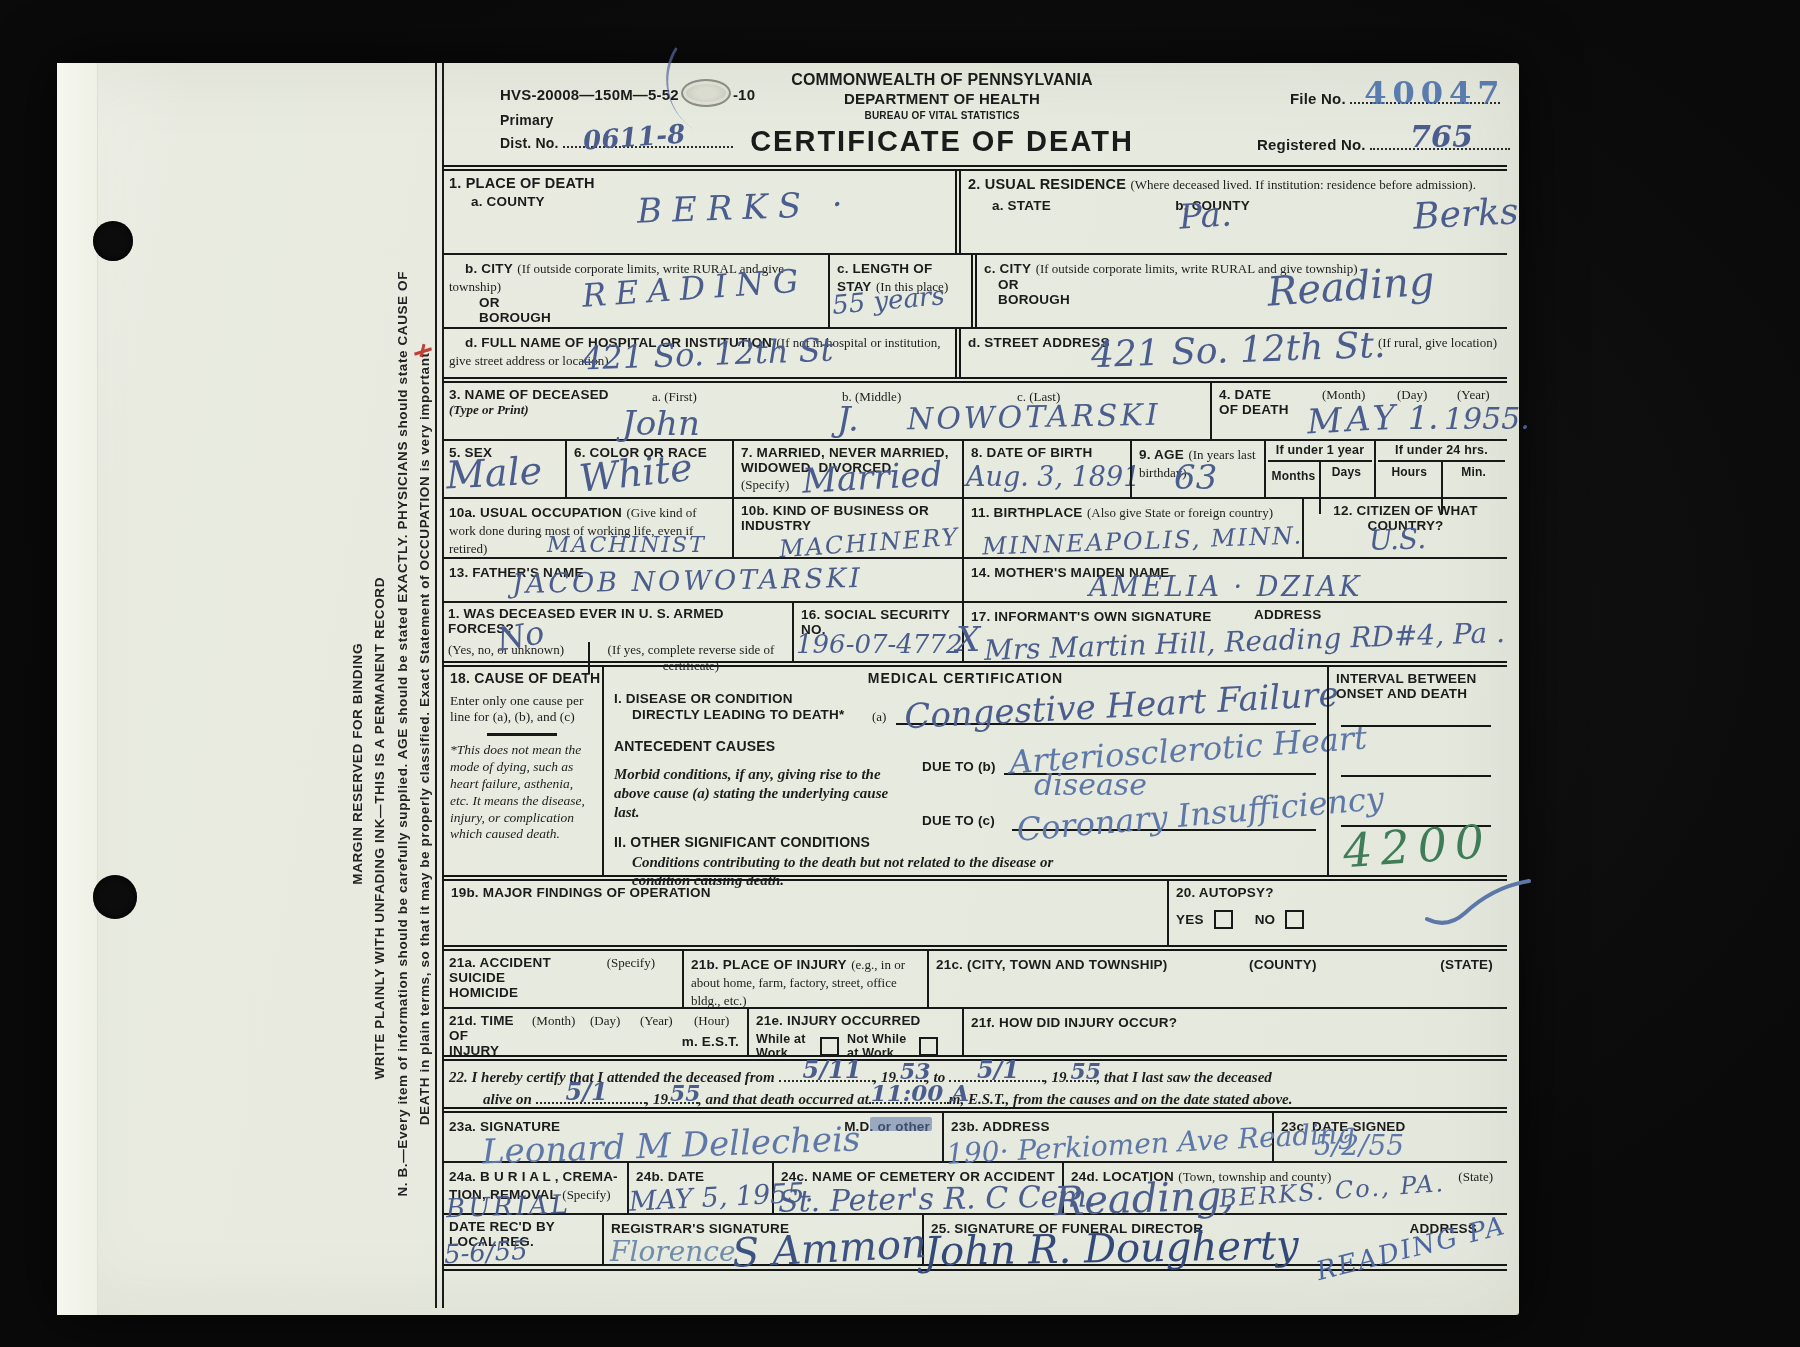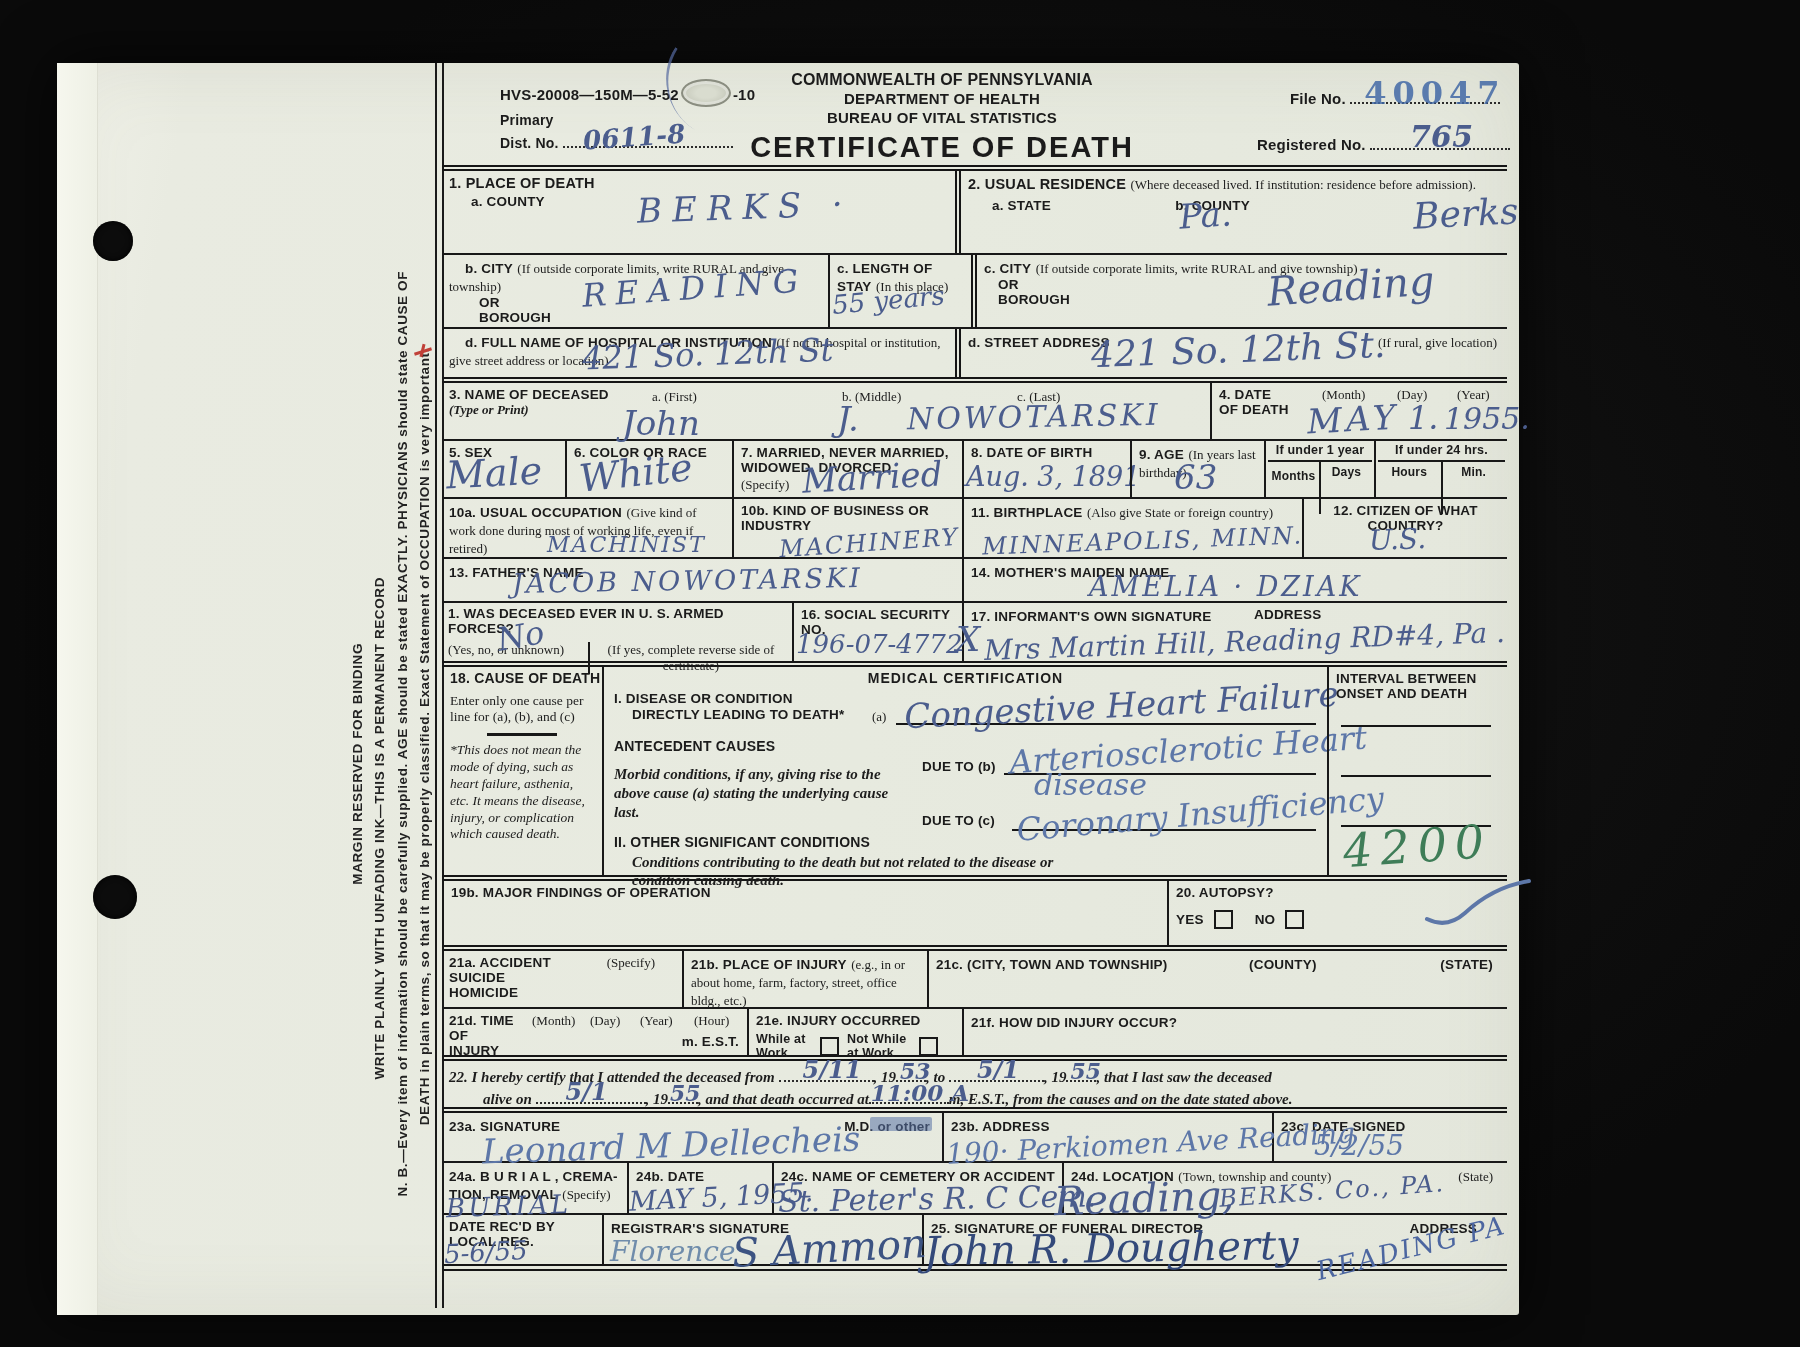--- a/index.html
+++ b/index.html
@@ -80,21 +80,21 @@
         </div>
         <div class="abs lbl" style="left:58px;top:50px;font-size:14px;">Primary</div>
         <div class="abs lbl" style="left:58px;top:70px;font-size:14px;">
           <span>Dist. No.</span>
           <span class="blank" style="width:170px;"><span class="hw" style="font-size:26px;bottom:-6px;position:absolute;left:20px;transform:rotate(-4deg);">0611-8</span></span>
           <span class="penstroke" style="left:150px;top:-58px;"></span>
         </div>
         <div class="abs" style="left:290px;top:8px;width:420px;text-align:center;">
           <div class="lbl" style="font-size:16px;">COMMONWEALTH OF PENNSYLVANIA</div>
           <div class="lbl" style="font-size:15px;margin-top:2px;">DEPARTMENT OF HEALTH</div>
-          <div class="lbl" style="font-size:15px;margin-top:2px;">BUREAU OF VITAL STATISTICS</div>
+          <div class="lbl" style="font-size:10px;margin-top:2px;">BUREAU OF VITAL STATISTICS</div>
           <div class="lbl" style="font-size:29px;letter-spacing:2px;margin-top:4px;">CERTIFICATE OF DEATH</div>
         </div>
         <div class="abs lbl" style="left:848px;top:26px;font-size:15px;">
           <span>File No.</span>
           <span class="blank" style="width:150px;"><span class="stamp" style="font-size:32px;position:absolute;left:14px;bottom:-10px;">40047</span></span>
         </div>
         <div class="abs lbl" style="left:815px;top:72px;font-size:15px;">
           <span>Registered  No.</span>
           <span class="blank" style="width:140px;"><span class="hw" style="font-size:30px;position:absolute;left:40px;bottom:-6px;">765</span></span>
         </div>

